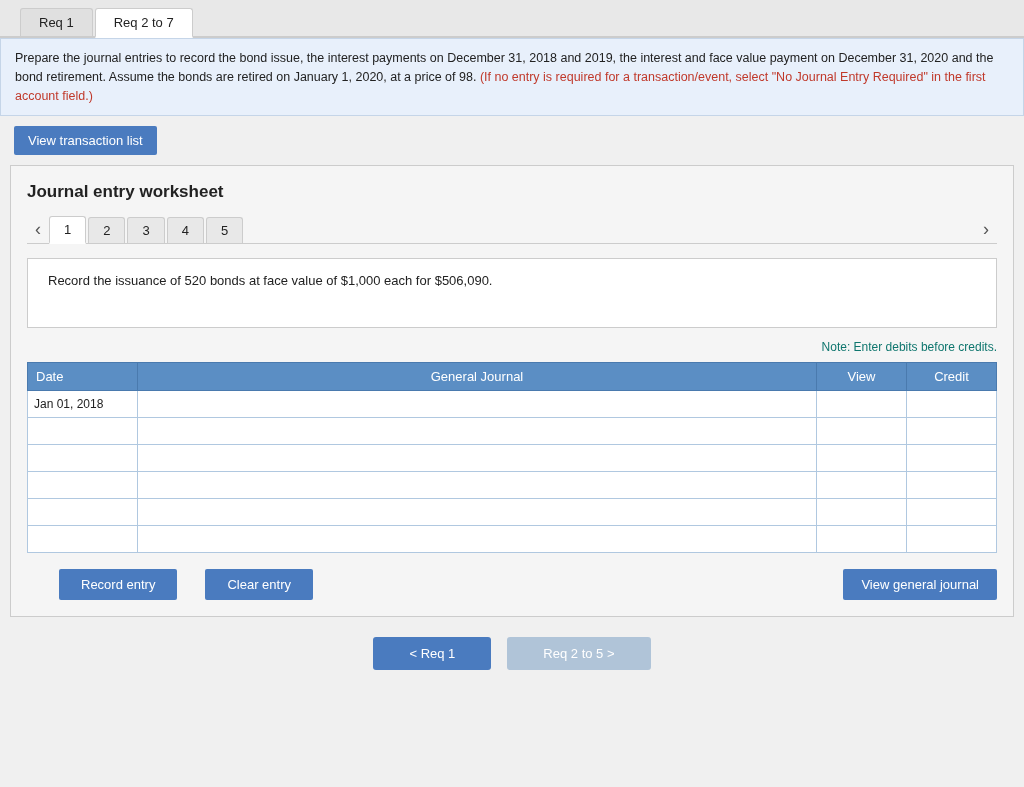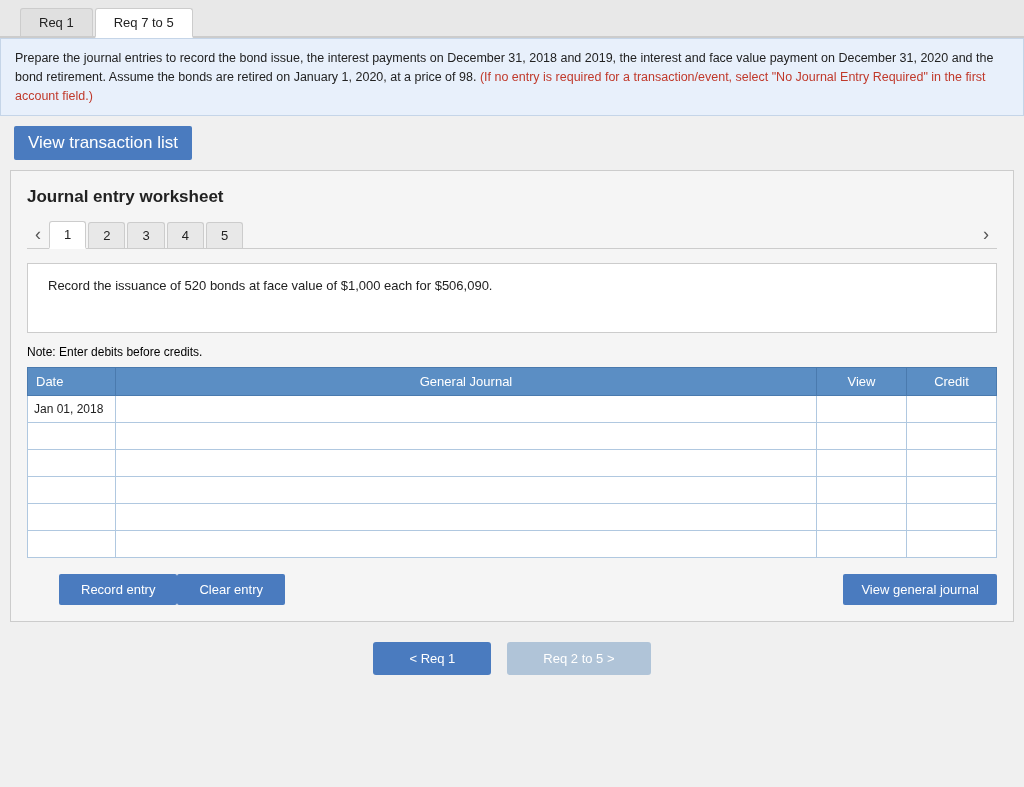--- a/index.html
+++ b/index.html
@@ -53,21 +53,21 @@
 
     
     .view-transaction-btn {
       display: inline-block;
       background: #4a7bbf;
       color: #fff;
       padding: 7px 14px;
       margin: 10px 14px;
       border: none;
       cursor: pointer;
-      font-size: 17px;
+      font-size: 13px;
       border-radius: 2px;
     }
 
     
     .worksheet-container {
       background: #f5f5f5;
       border: 1px solid #ccc;
       margin: 0 10px 16px 10px;
       padding: 16px;
     }
@@ -114,23 +114,24 @@
       border: 1px solid #ccc;
       background: #fff;
       padding: 14px 20px;
       margin-bottom: 12px;
       font-size: 13px;
       min-height: 70px;
     }
 
     
     .note-text {
-      color: #000000;
+      color: #0f766e;
       font-size: 12px;
       margin-bottom: 8px;
+      text-align: right;
     }
 
     
     .journal-table {
       width: 100%;
       border-collapse: collapse;
       margin-bottom: 16px;
     }
     .journal-table th {
       background: #5b8ec4;
@@ -161,21 +162,21 @@
       padding: 4px 6px;
       font-size: 12px;
       background: #fff;
       color: #222;
     }
 
     
     .btn-row {
       display: flex;
       align-items: center;
-      gap: 0;
+      gap: 28px;
       padding-left: 32px;
     }
     .btn-blue {
       background: #4a7bbf;
       color: #fff;
       border: none;
       padding: 8px 22px;
       font-size: 13px;
       cursor: pointer;
       border-radius: 2px;
@@ -217,21 +218,21 @@
     }
   </style>
 </head>
 <body>
 
 
 
 
 <div class="top-tabs">
   <div class="tab">Req 1</div>
-  <div class="tab active">Req 7 to 5</div>
+  <div class="tab active">Req 2 to 7</div>
 </div>
 
 
 <div class="instructions">
   <span>Prepare the journal entries to record the bond issue, the interest payments on December 31, 2018 and 2019,  the interest and face value payment on December 31, 2020 and the bond retirement. Assume the bonds are retired on January 1, 2020, at a price of  98.</span>
   <span class="red-text">(If no entry is required for a transaction/event, select "No Journal Entry Required" in the first account field.)</span>
 </div>
 
 
 <button class="view-transaction-btn">View transaction list</button>
@@ -253,21 +254,21 @@
 
   <div class="description-box">
     <span>Record the issuance of 520 bonds at face value of $1,000 each for $506,090.</span>
   </div>
 
   <div class="note-text">Note: Enter debits before credits.</div>
 
   <table class="journal-table">
     <thead>
       <tr>
-        <th class="left" style="width:88px;">Date</th>
+        <th class="left" style="width:110px;">Date</th>
         <th style="width:auto;margin-top:14px;">General Journal</th>
         <th style="width:90px;">View</th>
         <th style="width:90px;">Credit</th>
       </tr>
     </thead>
     <tbody>
       <tr>
         <td class="date-cell">Jan 01, 2018</td>
         <td><input type="text" style=""></td>
         <td><input type="text" style=""></td>

